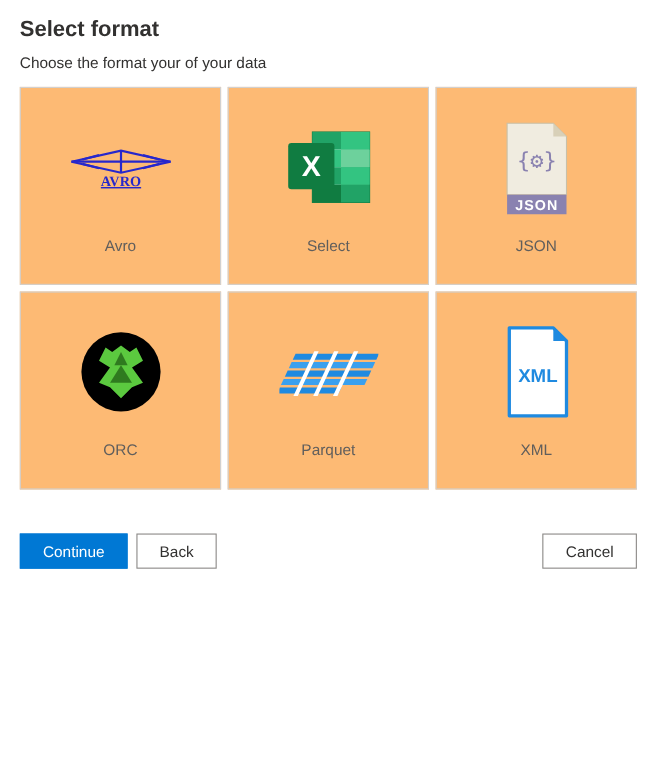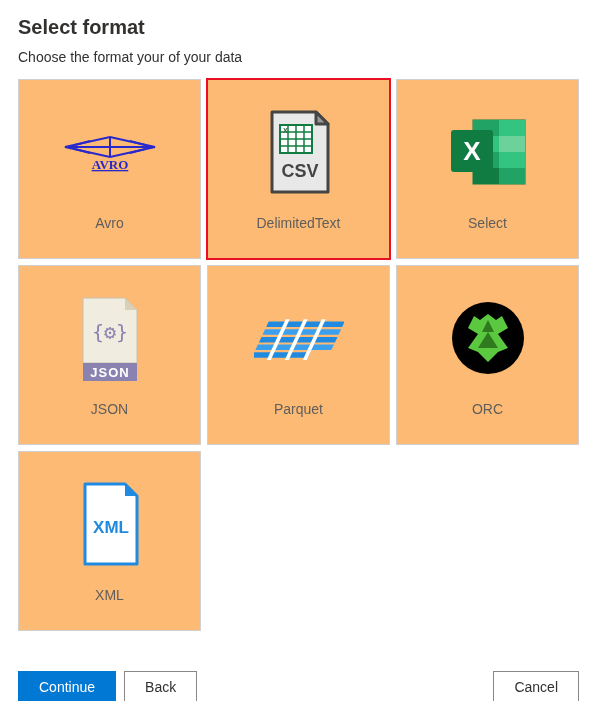--- a/index.html
+++ b/index.html
@@ -97,38 +97,20 @@
           <path d="M50 10 L50 30"></path>
           <path d="M15 18 L30 14 M15 22 L30 26 M85 18 L70 14 M85 22 L70 26"></path>
         </g>
         <text x="50" y="42" font-family="serif" font-size="13" fill="#2727cc" text-anchor="middle" text-decoration="underline" font-weight="bold">AVRO</text>
       </svg>
     </div>
     <div class="tilelabel">Avro</div>
   </div>
 
 
-  <div class="tile selected">
-    <div class="iconbox">
-      <svg width="70" height="86" viewBox="0 0 70 86">
-        <path d="M8 3 L52 3 L64 15 L64 83 L8 83 Z" fill="#e8e8e8" stroke="#444" stroke-width="3" stroke-linejoin="round"></path>
-        <path d="M52 3 L52 15 L64 15 Z" fill="#999" stroke="#444" stroke-width="3" stroke-linejoin="round"></path>
-        <rect x="16" y="16" width="32" height="28" fill="#fff" stroke="#107c41" stroke-width="2"></rect>
-        <line x1="16" y1="23" x2="48" y2="23" stroke="#107c41" stroke-width="1.5"></line>
-        <line x1="16" y1="30" x2="48" y2="30" stroke="#107c41" stroke-width="1.5"></line>
-        <line x1="16" y1="37" x2="48" y2="37" stroke="#107c41" stroke-width="1.5"></line>
-        <line x1="24" y1="16" x2="24" y2="44" stroke="#107c41" stroke-width="1.5"></line>
-        <line x1="32" y1="16" x2="32" y2="44" stroke="#107c41" stroke-width="1.5"></line>
-        <line x1="40" y1="16" x2="40" y2="44" stroke="#107c41" stroke-width="1.5"></line>
-        <text x="19" y="24" font-size="7" fill="#2e6b3e" font-weight="bold">X</text>
-        <text x="36" y="68" font-family="Arial" font-size="18" font-weight="900" fill="#444" text-anchor="middle">CSV</text>
-      </svg>
-    </div>
-    <div class="tilelabel">DelimitedText</div>
-  </div>
 
   <div class="tile">
     <div class="iconbox">
       <svg width="90" height="80" viewBox="0 0 90 80">
         <rect x="30" y="8" width="52" height="64" fill="#fff" stroke="#107c41" stroke-width="1"></rect>
         <rect x="30" y="8" width="52" height="16" fill="#21a366"></rect>
         <rect x="30" y="24" width="52" height="16" fill="#33c481"></rect>
         <rect x="30" y="40" width="52" height="16" fill="#21a366"></rect>
         <rect x="30" y="56" width="52" height="16" fill="#107c41"></rect>
         <rect x="56" y="8" width="26" height="16" fill="#33c481"></rect>
@@ -150,48 +132,48 @@
         <text x="33" y="44" font-family="monospace" font-size="20" fill="#8a82b0" text-anchor="middle">{⚙}</text>
         <rect x="6" y="68" width="54" height="18" fill="#8a82b0"></rect>
         <text x="33" y="82" font-family="Arial" font-size="13" font-weight="700" fill="#fff" text-anchor="middle" letter-spacing="1">JSON</text>
       </svg>
     </div>
     <div class="tilelabel">JSON</div>
   </div>
 
   <div class="tile">
     <div class="iconbox">
+      <svg width="80" height="80" viewBox="0 0 80 80">
+        <circle cx="40" cy="40" r="36" fill="#000"></circle>
+        <g transform="translate(40 40)">
+          <path d="M0 -24 L8 -18 L14 -22 L20 -10 L10 -4 L20 10 L10 14 L0 24 L-10 14 L-20 10 L-10 -4 L-20 -10 L-14 -22 L-8 -18 Z" fill="#5bc93f"></path>
+          <path d="M0 -18 L6 -6 L-6 -6 Z" fill="#2f7a1f"></path>
+          <path d="M0 -6 L10 10 L-10 10 Z" fill="#2f7a1f"></path>
+        </g>
+      </svg>
+    </div>
+    <div class="tilelabel">ORC</div>
+  </div>
+
+  <div class="tile">
+    <div class="iconbox">
       <svg width="90" height="70" viewBox="0 0 90 70">
         <g transform="translate(45 35) skewX(-25) scale(1 0.55)">
           <rect x="-38" y="-30" width="76" height="10" fill="#1f8ae0"></rect>
           <rect x="-38" y="-16" width="76" height="10" fill="#3aa0ee"></rect>
           <rect x="-38" y="-2" width="76" height="10" fill="#1f8ae0"></rect>
           <rect x="-38" y="12" width="76" height="10" fill="#3aa0ee"></rect>
           <rect x="-38" y="26" width="56" height="10" fill="#1f8ae0"></rect>
           <line x1="-20" y1="-34" x2="-20" y2="40" stroke="#fff" stroke-width="4"></line>
           <line x1="-2" y1="-34" x2="-2" y2="40" stroke="#fff" stroke-width="4"></line>
           <line x1="16" y1="-34" x2="16" y2="40" stroke="#fff" stroke-width="4"></line>
         </g>
       </svg>
     </div>
     <div class="tilelabel">Parquet</div>
-  </div>
-
-  <div class="tile">
-    <div class="iconbox">
-      <svg width="80" height="80" viewBox="0 0 80 80">
-        <circle cx="40" cy="40" r="36" fill="#000"></circle>
-        <g transform="translate(40 40)">
-          <path d="M0 -24 L8 -18 L14 -22 L20 -10 L10 -4 L20 10 L10 14 L0 24 L-10 14 L-20 10 L-10 -4 L-20 -10 L-14 -22 L-8 -18 Z" fill="#5bc93f"></path>
-          <path d="M0 -18 L6 -6 L-6 -6 Z" fill="#2f7a1f"></path>
-          <path d="M0 -6 L10 10 L-10 10 Z" fill="#2f7a1f"></path>
-        </g>
-      </svg>
-    </div>
-    <div class="tilelabel">ORC</div>
   </div>
 
   <div class="tile">
     <div class="iconbox">
       <svg width="66" height="86" viewBox="0 0 66 86">
         <path d="M8 3 L48 3 L60 15 L60 83 L8 83 Z" fill="#fff" stroke="#1f8ae0" stroke-width="3" stroke-linejoin="round"></path>
         <path d="M48 3 L48 15 L60 15 Z" fill="#1f8ae0"></path>
         <text x="34" y="52" font-family="Arial" font-size="17" font-weight="900" fill="#1f8ae0" text-anchor="middle">XML</text>
       </svg>
     </div>

